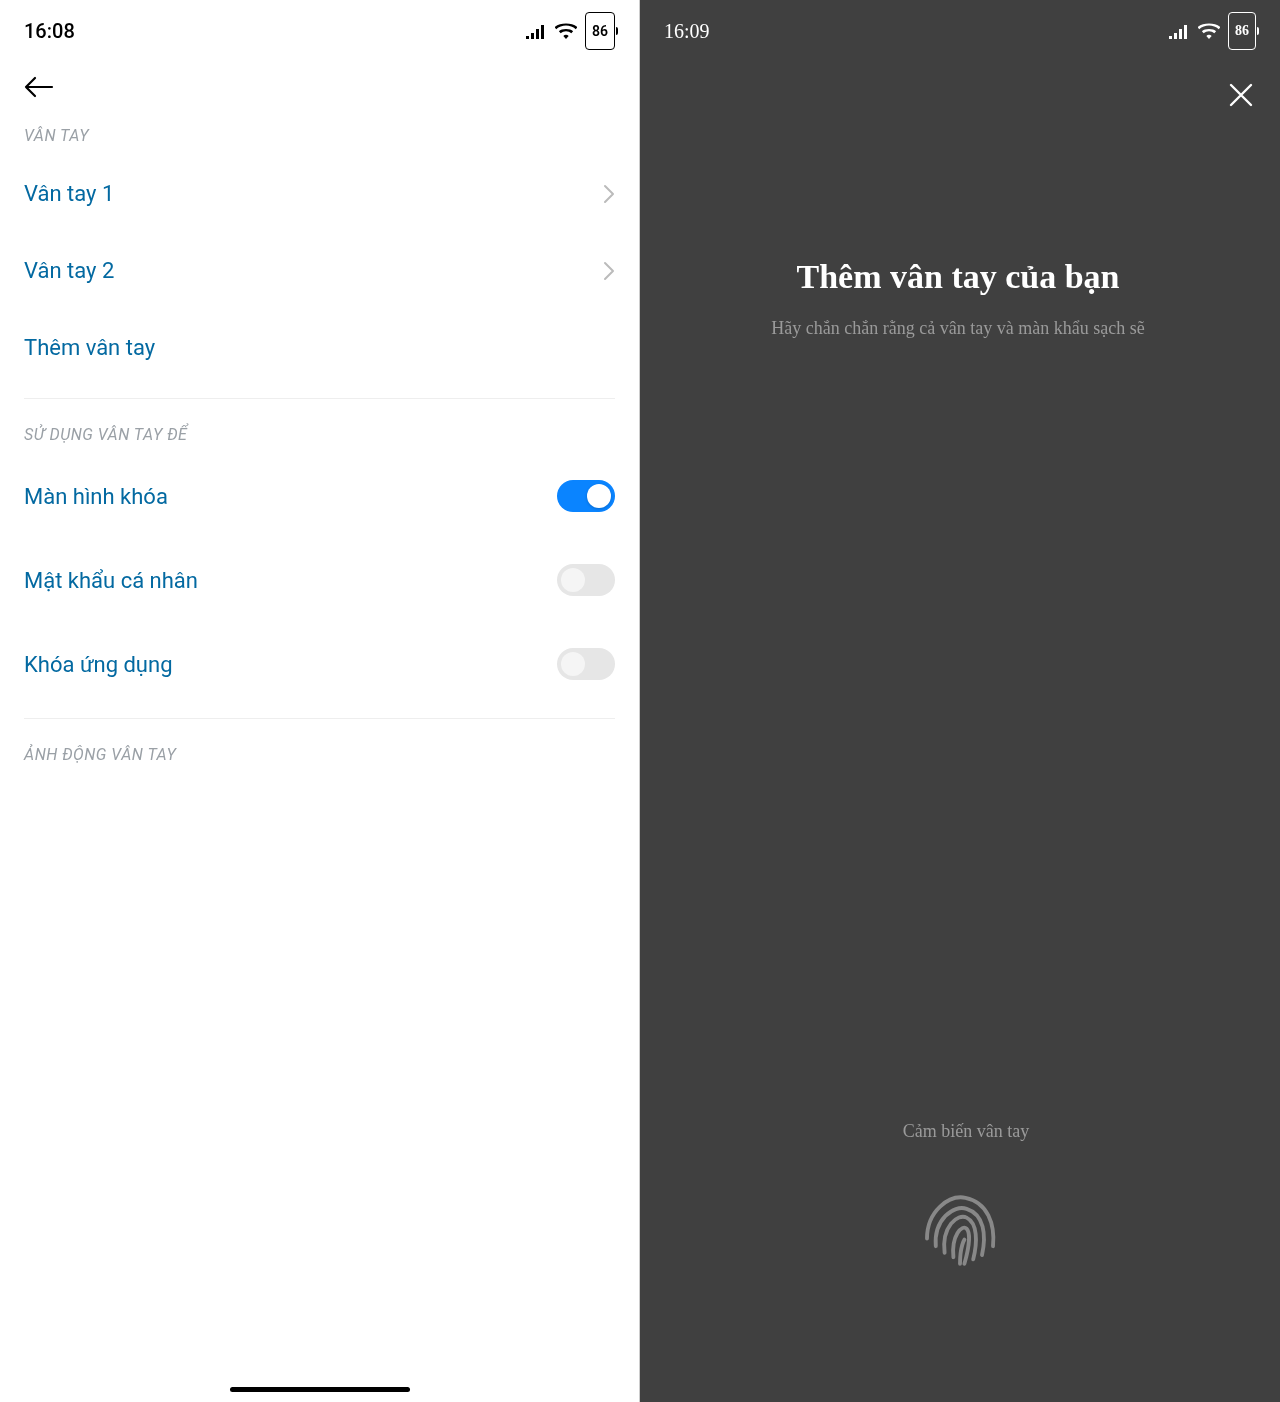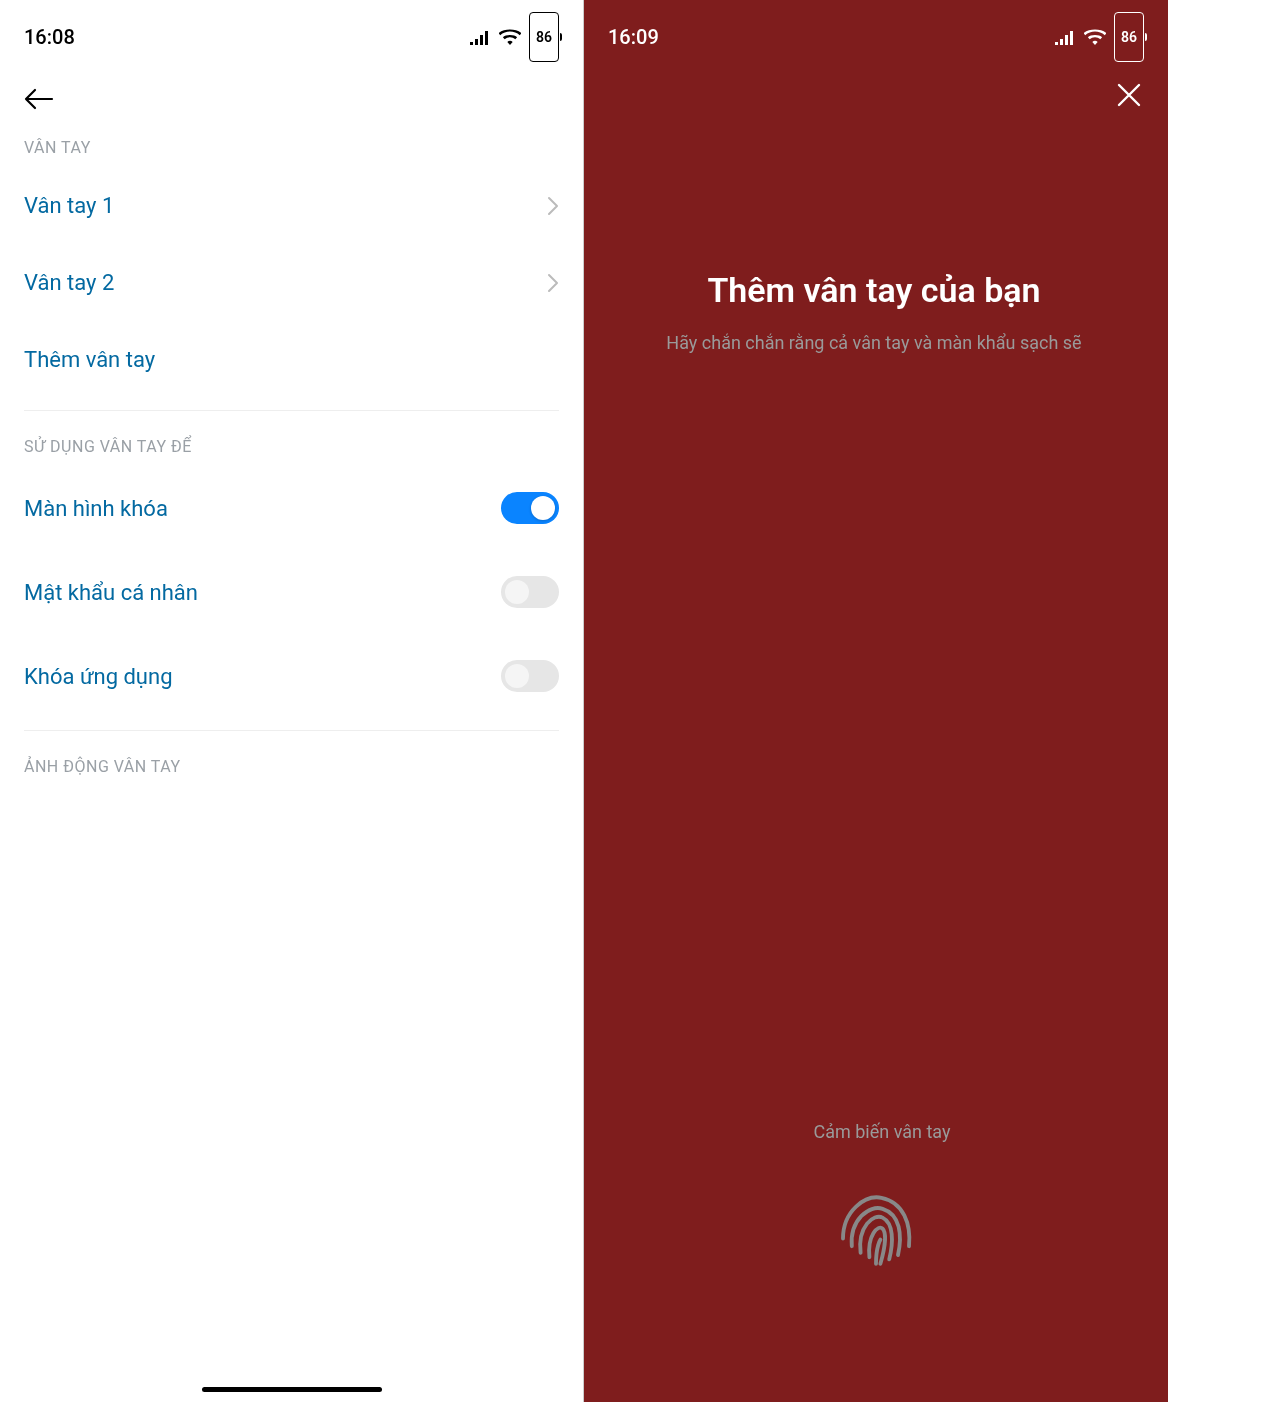--- a/index.html
+++ b/index.html
@@ -4,27 +4,27 @@
 <style>
   * { box-sizing: border-box; margin: 0; padding: 0; }
   body {
     font-family: -apple-system, BlinkMacSystemFont, "Segoe UI", Roboto, Helvetica, Arial, sans-serif;
     background: #fff;
     width: 1280px;
     height: 1402px;
     display: flex;
   }
   .screen {
-    width: 584px;
+    width: 640px;
     height: 1402px;
     position: relative;
     overflow: hidden;
   }
   .screen-left { background: #fff; border-right: 1px solid #ccc; }
-  .screen-right { background: #7f1d1d; color: #fff; }
+  .screen-right { background: #404040; color: #fff; font-family: Liberation Serif, serif; }
 
   
   .status-bar {
     display: flex;
     justify-content: space-between;
     align-items: center;
     padding: 12px 24px 8px 24px;
     font-size: 20px;
     font-weight: 500;
   }
@@ -36,21 +36,21 @@
   }
   .screen-left .status-bar { color: #000; }
   .screen-right .status-bar { color: #fff; }
 
   .signal-icon, .wifi-icon { display: inline-flex; }
   .battery {
     display: inline-flex;
     align-items: center;
     border: 1.5px solid currentColor;
     border-radius: 4px;
-    padding: 16px 6px;
+    padding: 10px 6px;
     font-size: 14px;
     font-weight: 600;
     position: relative;
   }
   .battery::after {
     content: "";
     position: absolute;
     right: -4px;
     top: 50%;
     transform: translateY(-50%);
@@ -70,20 +70,21 @@
     font-weight: 400;
     color: #333;
     padding: 18px 24px 30px 24px;
   }
   .section-header {
     font-size: 16px;
     color: #9aa0a6;
     letter-spacing: 0.5px;
     padding: 14px 24px 10px 24px;
     text-transform: none;
+    font-style: italic;
   }
   .list-item {
     display: flex;
     justify-content: space-between;
     align-items: center;
     padding: 26px 24px;
     cursor: pointer;
   }
   .list-item .label {
     font-size: 22px;

